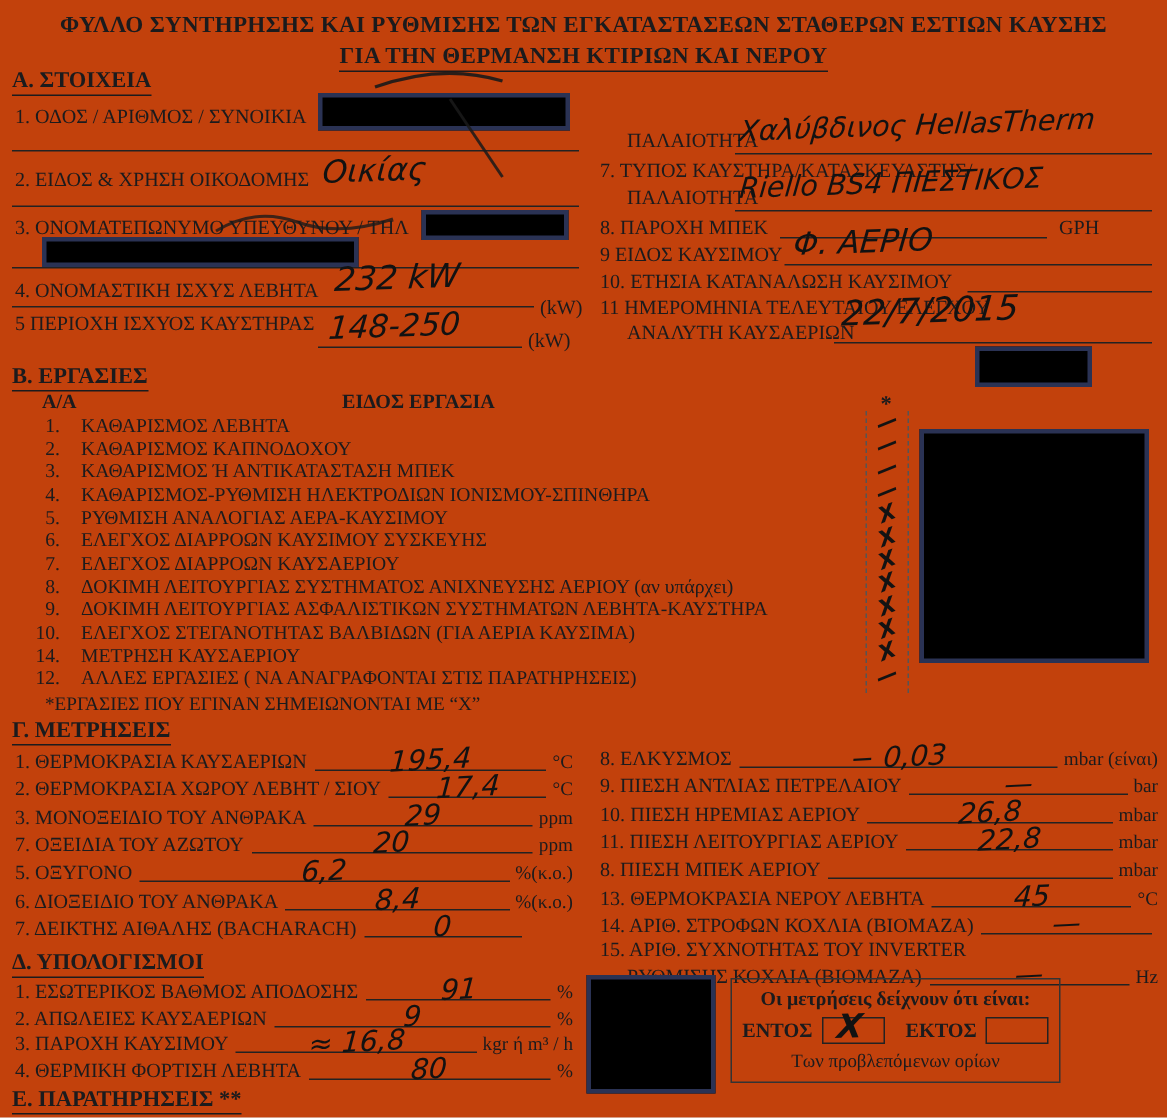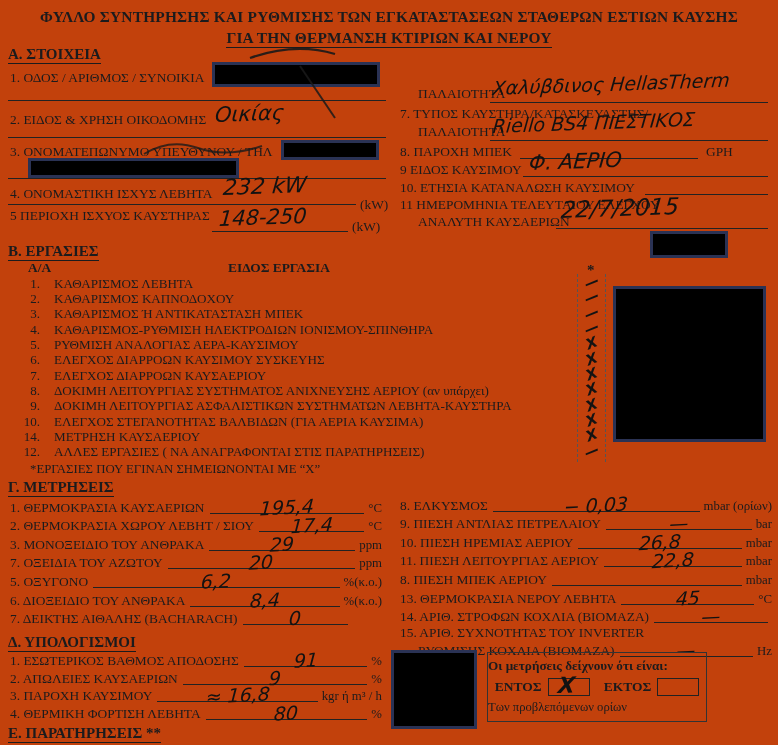--- a/index.html
+++ b/index.html
@@ -22,21 +22,21 @@
   .hwv{position:absolute;bottom:-5px;left:50%;font-size:19px;
        transform:translateX(-50%) rotate(-3deg) skewX(-7deg);
        font-family:"DejaVu Sans",sans-serif;font-style:italic;color:#121212;white-space:nowrap;}
   .brow{display:flex;height:15.35px;font-size:13.1px;align-items:center;}
   .brow .n{width:26px;text-align:right;margin-right:14px;}
   .marks{display:flex;flex-direction:column;border-left:1.6px dashed #555;border-right:1.6px dashed #555;}
   .mark{height:15.35px;display:flex;align-items:center;justify-content:center;
         font-family:"DejaVu Sans",sans-serif;font-style:italic;font-weight:bold;font-size:14.5px;
         transform:rotate(-22deg);color:#131313;}
   .cbox{width:40px;height:16px;border:1.6px solid #222;position:relative;display:inline-block;vertical-align:middle;}
-  .resbox{border:1.7px solid #333;box-sizing:border-box;text-align:left;}
+  .resbox{border:1.7px solid #333;box-sizing:border-box;text-align:center;}
   svg.scribble{position:absolute;pointer-events:none;}
 </style>
 </head>
 <body>
 
 <div class="page">
 
   <div class="abs titleline" style="top:8px;left:0;">ΦΥΛΛΟ ΣΥΝΤΗΡΗΣΗΣ ΚΑΙ ΡΥΘΜΙΣΗΣ  ΤΩΝ ΕΓΚΑΤΑΣΤΑΣΕΩΝ ΣΤΑΘΕΡΩΝ ΕΣΤΙΩΝ ΚΑΥΣΗΣ</div>
   <div class="abs" style="top:29px;left:0;width:100%;text-align:center;">
     <span class="titleline underlined" style="display:inline-block;width:auto;">ΓΙΑ ΤΗΝ ΘΕΡΜΑΝΣΗ ΚΤΙΡΙΩΝ ΚΑΙ ΝΕΡΟΥ</span>
@@ -229,21 +229,21 @@
         </span>
       </div>
   </div>
 
   <div class="abs" style="top:495px;left:400px;width:372px;">
     <div class="mrow">
         <span class="lbl">8.  ΕΛΚΥΣΜΟΣ</span>
         <span class="fill">
           <span class="hwv">− 0,03</span>
         </span>
-        <span class="unit">mbar (ορίων)</span>
+        <span class="unit">mbar (είναι)</span>
       </div>
     <div class="mrow">
         <span class="lbl">9.  ΠΙΕΣΗ ΑΝΤΛΙΑΣ ΠΕΤΡΕΛΑΙΟΥ</span>
         <span class="fill">
           <span class="hwv">—</span>
         </span>
         <span class="unit">bar</span>
       </div>
     <div class="mrow">
         <span class="lbl">10. ΠΙΕΣΗ ΗΡΕΜΙΑΣ ΑΕΡΙΟΥ</span>

